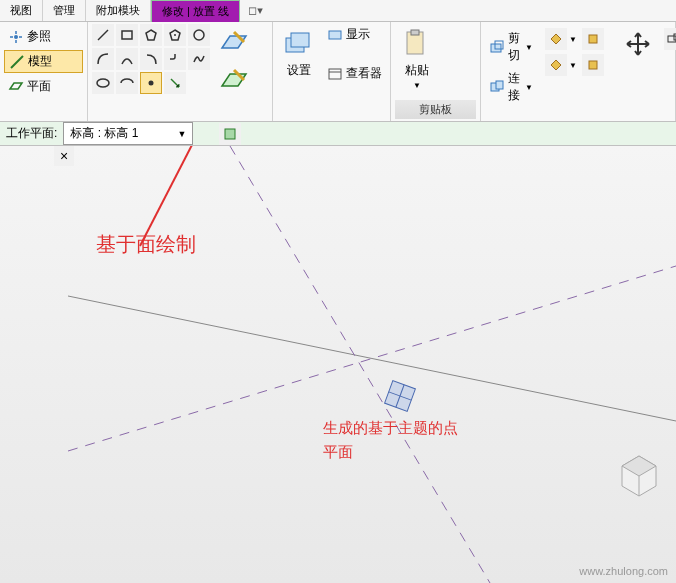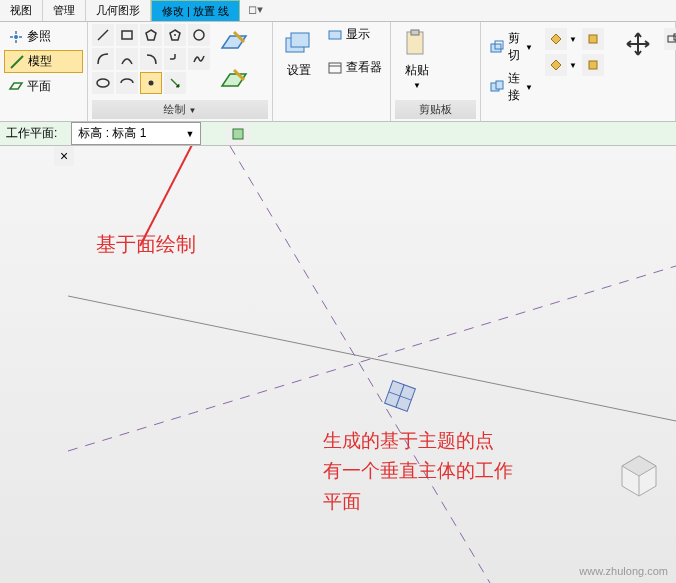--- a/index.html
+++ b/index.html
@@ -1,60 +1,60 @@
 <!DOCTYPE html>
 <html><head>
   <meta charset="utf-8">
   <style>
     * { box-sizing: border-box; margin: 0; padding: 0; }
     body { font-family: "Microsoft YaHei", Arial, sans-serif; font-size: 12px; background: #fff; width: 676px; height: 583px; overflow: hidden; position: relative; }
     
-    .tabs { display: flex; background: #f5f5f5; border-bottom: 1px solid #c0c0c0; height: 22px; }
+    .tabs { display: flex; background: #f5f5f5; border-bottom: 1px solid #c0c0c0; height: 22px; align-items: center; }
     .tab { padding: 3px 10px; font-size: 11px; cursor: pointer; border-right: 1px solid #d0d0d0; }
-    .tab.active { background: #0ea5e9; border: 1px solid #8fc79a; border-bottom: none; }
+    .tab.active { background: #a21caf; border: 1px solid #8fc79a; border-bottom: none; }
     .tab-dropdown { padding: 3px 8px; font-size: 11px; color: #555; }
     
     .ribbon { display: flex; background: #f8f8f8; border-bottom: 1px solid #c0c0c0; height: 100px; }
     .panel { border-right: 1px solid #d0d0d0; padding: 2px 4px; display: flex; flex-direction: column; }
     .panel-content { flex: 1; display: flex; gap: 2px; }
     .panel-title { text-align: center; font-size: 11px; padding: 2px; color: #333; background: linear-gradient(#e8e8e8,#dcdcdc); margin-top: auto; }
     .panel-title .arrow { font-size: 8px; margin-left: 3px; }
     
     .col { display: flex; flex-direction: column; gap: 2px; }
     .row { display: flex; gap: 2px; align-items: center; }
     
     .btn-small { width: 22px; height: 22px; display: flex; align-items: center; justify-content: center; cursor: pointer; border: 1px solid transparent; background: #f0f0f0; }
     .btn-large { display: flex; flex-direction: column; align-items: center; padding: 4px 6px; cursor: pointer; gap: 2px; }
     .btn-label-right { display: flex; align-items: center; gap: 3px; padding: 2px 4px; cursor: pointer; }
     .btn-selected { background: #fde8a8 !important; border: 1px solid #d4a428 !important; }
     
     .icon-box { width: 32px; height: 32px; display: flex; align-items: center; justify-content: center; }
     .icon-small { width: 16px; height: 16px; display: flex; align-items: center; justify-content: center; }
     
     .options-bar { background: #e8f5e9; border-bottom: 1px solid #c0c0c0; height: 24px; display: flex; align-items: center; padding: 0 6px; gap: 6px; }
-    .dropdown { background: #fff; border: 1px solid #999; padding: 2px 6px; min-width: 130px; display: flex; justify-content: space-between; align-items: center; margin-left: 8px; }
+    .dropdown { background: #fff; border: 1px solid #999; padding: 2px 6px; min-width: 130px; display: flex; justify-content: space-between; align-items: center; }
     
     .canvas { position: relative; background: linear-gradient(to bottom, #f5f5f5, #e8e8e8); height: 437px; overflow: hidden; }
     .close-x { position: absolute; left: 54px; top: 0; padding: 2px 6px; font-size: 14px; cursor: pointer; background: #f0f0f0; }
     
     .annotation-1 { position: absolute; left: 96px; top: 85px; color: #e03030; font-size: 20px; font-family: "SimSun", serif; }
-    .annotation-2 { position: absolute; left: 323px; top: 280px; color: #e03030; font-size: 19px; font-family: "SimSun", serif; line-height: 1.6; }
+    .annotation-2 { position: absolute; left: 323px; top: 270px; color: #e03030; font-size: 15px; font-family: "SimSun", serif; line-height: 1.6; }
     .watermark { position: absolute; right: 8px; bottom: 6px; color: #999; font-size: 11px; }
     
     svg.line-overlay { position: absolute; top: 0; left: 0; pointer-events: none; }
     
     .nav-cube { position: absolute; right: 12px; top: 305px; width: 50px; height: 50px; }
   </style>
 </head>
 <body>
 
 <div class="tabs">
   <div class="tab">视图</div>
   <div class="tab">管理</div>
-  <div class="tab">几何图形</div>
+  <div class="tab">附加模块</div>
   <div class="tab active">修改 | 放置 线</div>
   <div class="tab-dropdown">◻▾</div>
 </div>
 
 <div class="ribbon">
 
   <div class="panel" style="width:88px">
     <div class="col" style="gap:3px;padding-top:2px">
       <div class="btn-label-right">
         <span class="icon-small">
@@ -178,35 +178,34 @@
         <div class="btn-large" style="padding:2px">
           <div class="icon-box">
               <svg width="32" height="32">
                 <path d="M4 22 L12 10 L28 10 L20 22 Z" fill="#d0f0d0" stroke="#2a7d2a" stroke-width="1.5"></path>
                 <path d="M16 6 L26 16" stroke="#d4a428" stroke-width="3"></path>
               </svg>
             </div>
         </div>
       </div>
     </div>
-    <div class="panel-title"><span>绘制</span><span class="arrow">▼</span></div>
   </div>
 
   <div class="panel" style="width:118px">
     <div class="panel-content">
       <div class="btn-large">
         <div class="icon-box">
             <svg width="32" height="32">
               <rect x="3" y="10" width="18" height="14" fill="#c8e0f5" stroke="#3a7abd"></rect>
               <rect x="8" y="5" width="18" height="14" fill="#c8e0f5" stroke="#3a7abd"></rect>
             </svg>
           </div>
         <span>设置</span>
       </div>
-      <div class="col" style="gap:12px">
+      <div class="col" style="gap:18px">
         <div class="btn-label-right">
           <span class="icon-small">
               <svg width="16" height="16">
                 <rect x="2" y="4" width="12" height="8" fill="#c8e0f5" stroke="#3a7abd"></rect>
               </svg>
             </span>
           <span>显示</span>
         </div>
         <div class="btn-label-right">
           <span class="icon-small">
@@ -348,17 +347,16 @@
     <svg width="50" height="50">
         <path d="M25 5 L42 15 L42 35 L25 45 L8 35 L8 15 Z" fill="#f0f0f0" stroke="#aaa"></path>
         <path d="M25 5 L42 15 L25 25 L8 15 Z" fill="#e0e0e0" stroke="#aaa"></path>
         <path d="M25 25 L25 45" stroke="#aaa"></path>
       </svg>
   </div>
 
   <div class="annotation-1">基于面绘制</div>
   <div class="annotation-2">
     <div>生成的基于主题的点</div>
-    <div>有一个垂直主体的工作</div>
     <div>平面</div>
   </div>
   <div class="watermark">www.zhulong.com</div>
 </div>
 
 </body></html>

